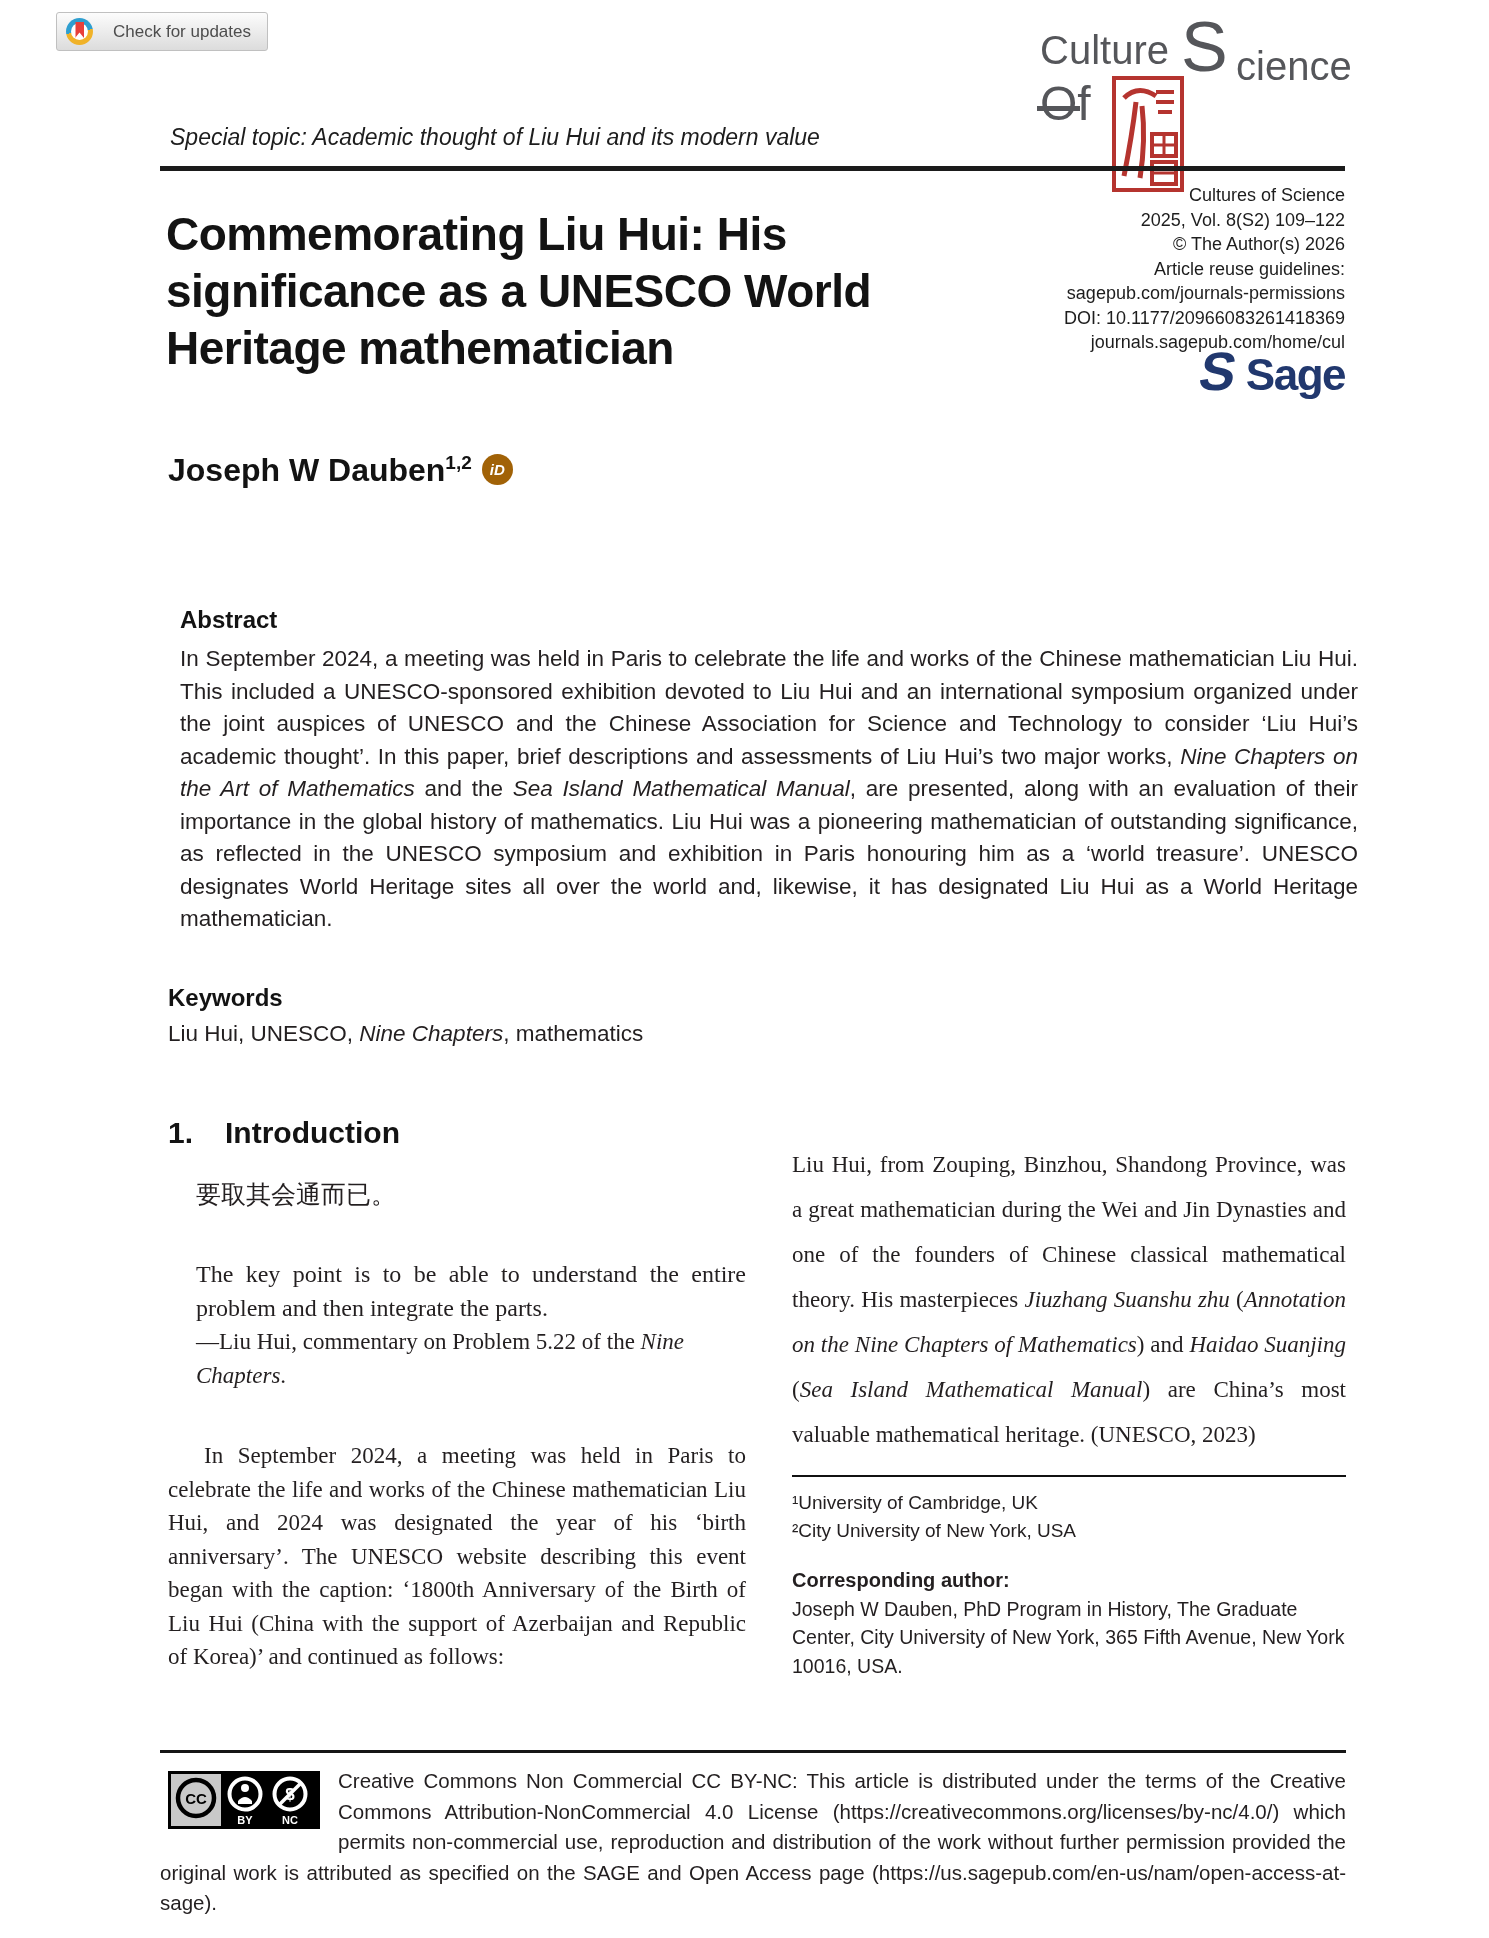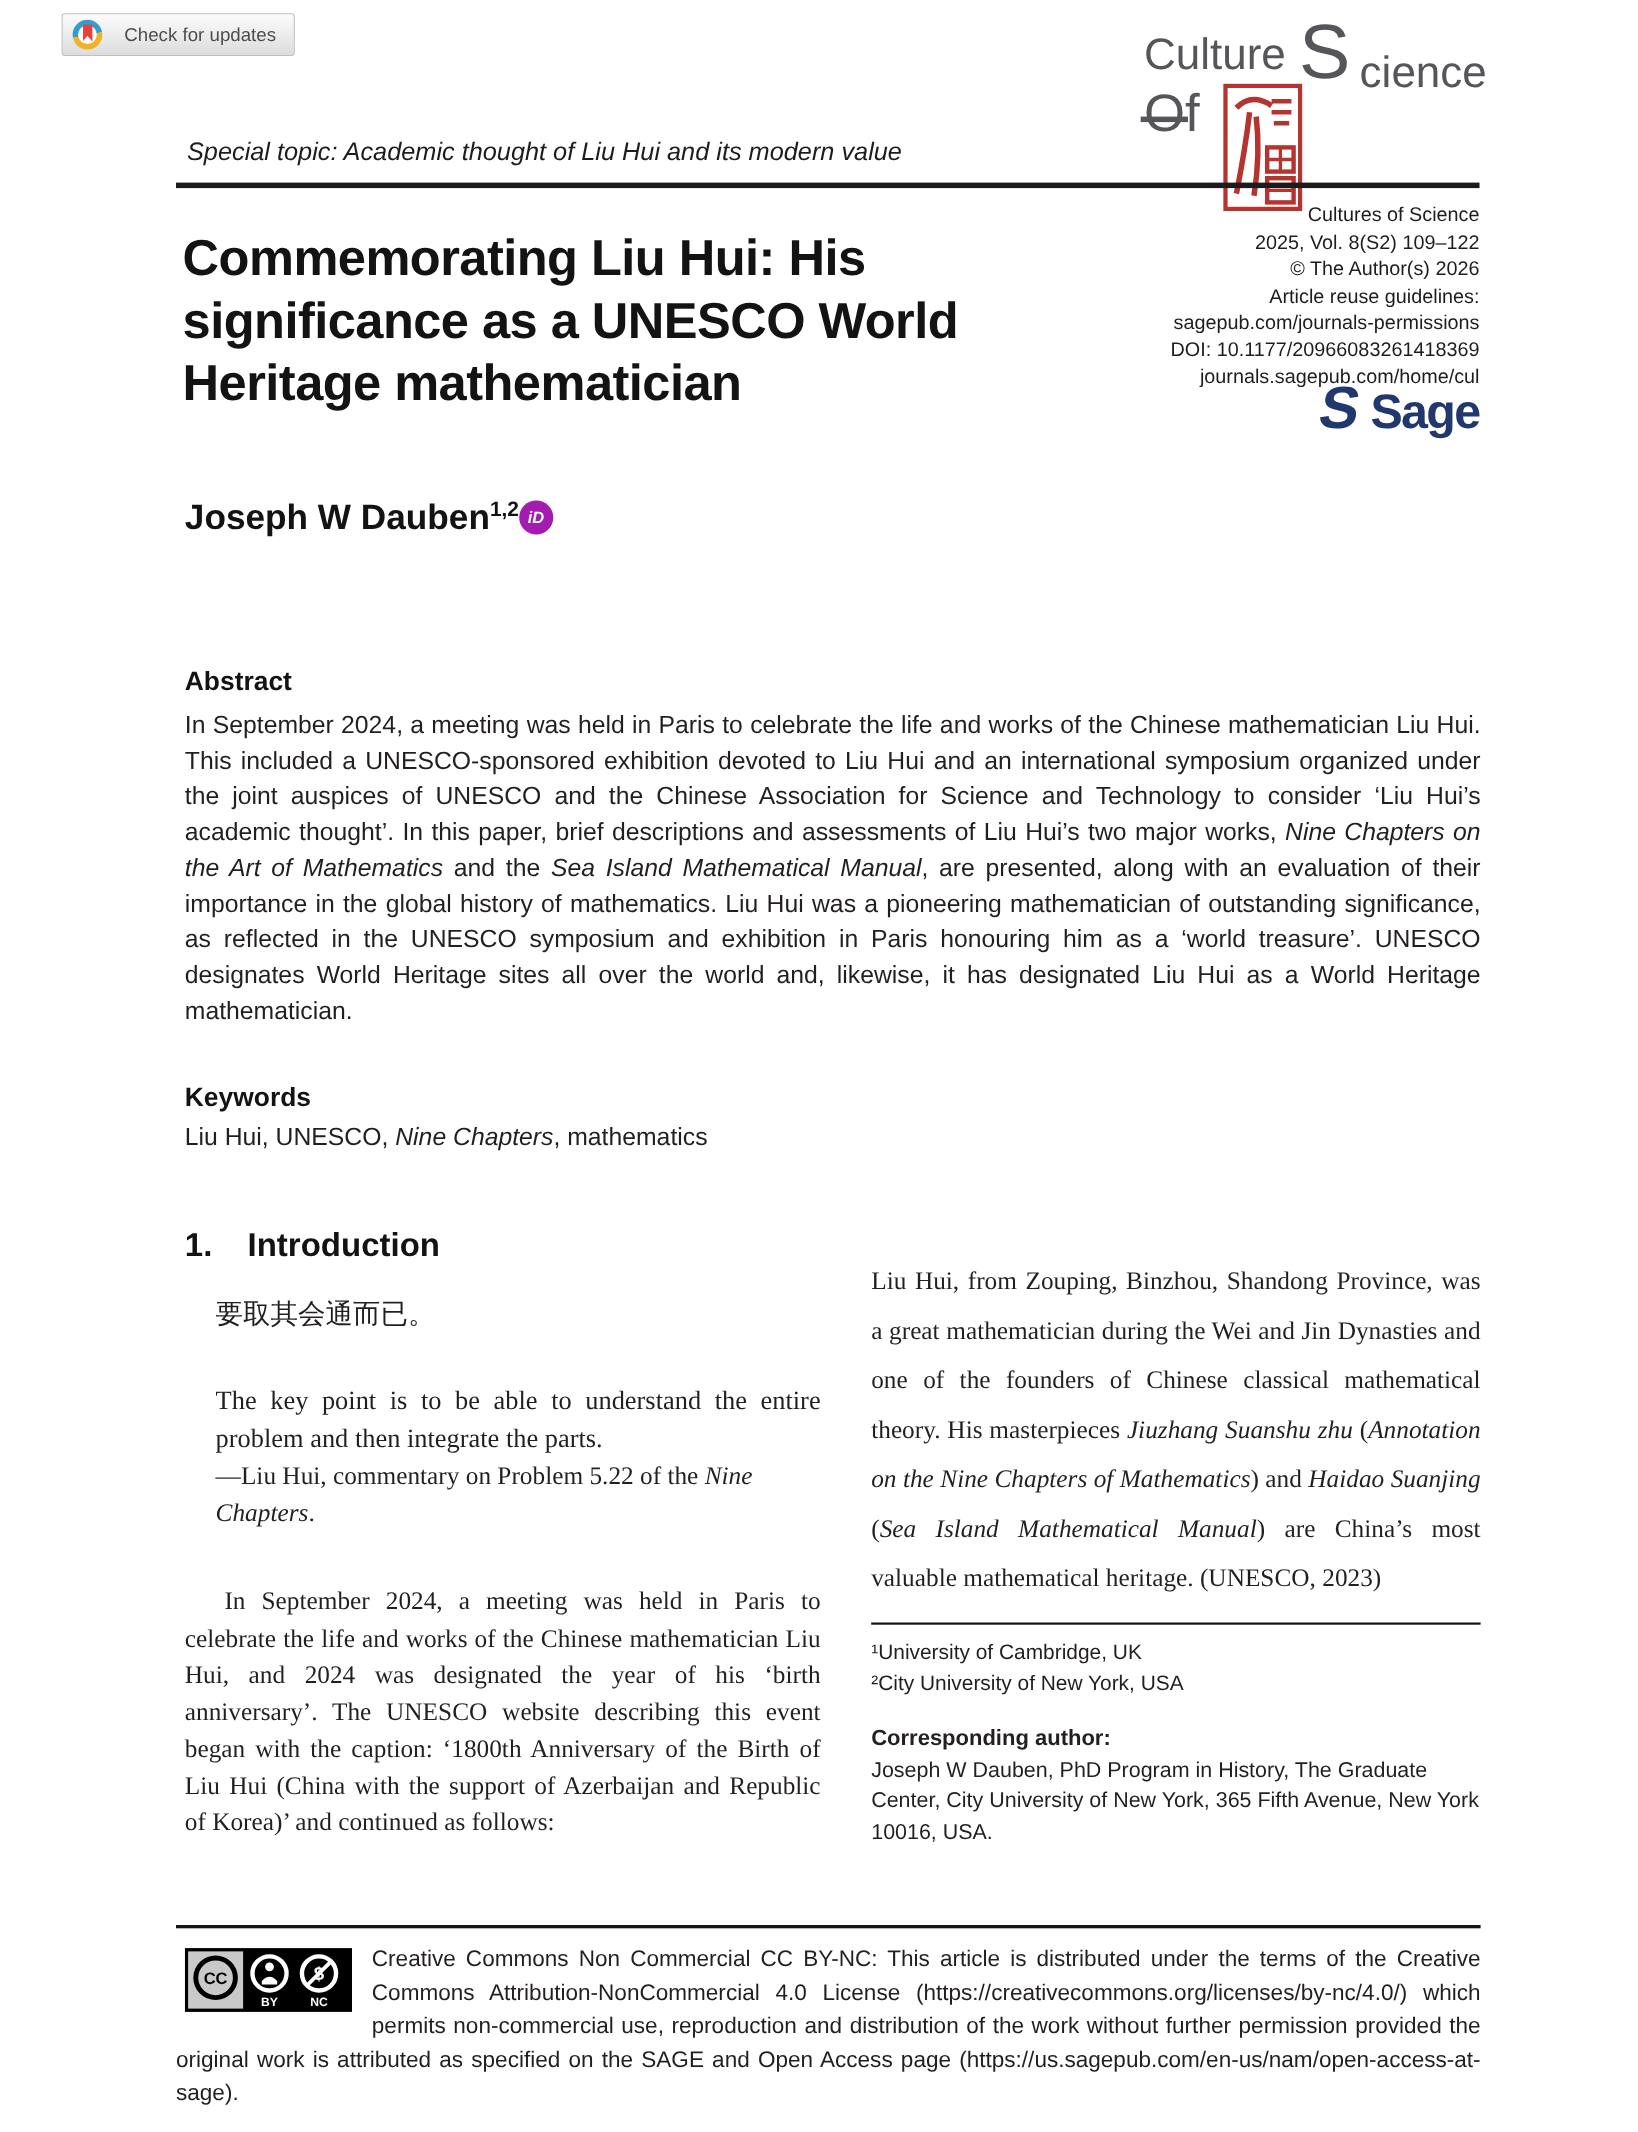--- a/index.html
+++ b/index.html
@@ -39,25 +39,25 @@
 
   .meta { position:absolute; right:144px; top:183px; text-align:right; font-size:18px; line-height:24.5px; color:#1d1d1d; }
   .sage { position:absolute; right:144px; top:340px; color:#21386e; display:flex; align-items:baseline; gap:10px; }
   .sage-s { font-size:54px; font-weight:bold; display:inline-block; transform:skewX(-10deg); }
   .sage-word { font-size:44px; font-weight:bold; letter-spacing:-1.5px; }
 
   .title { position:absolute; left:166px; top:206px; font-size:46px; font-weight:bold;
     line-height:57px; color:#131313; letter-spacing:-0.5px; }
   .author { position:absolute; left:168px; top:452px; font-size:32px; font-weight:bold; color:#131313; }
   .author sup { font-size:19px; }
-  .orcid { display:inline-block; width:31px; height:31px; border-radius:50%; background:#a21caf;
+  .orcid { display:inline-block; width:31px; height:31px; border-radius:50%; background:#a16207;
     color:#fff; font-size:15px; font-weight:bold; text-align:center; line-height:31px;
-    vertical-align:6px; cursor:pointer; font-style:italic; }
+    vertical-align:6px; margin-left:10px; cursor:pointer; font-style:italic; }
 
-  .abstract { position:absolute; left:168px; top:606px; width:1178px; }
+  .abstract { position:absolute; left:180px; top:606px; width:1178px; }
   .block-heading { font-size:24px; font-weight:bold; color:#131313; margin-bottom:9px; }
   .abstract-body { font-size:22.5px; line-height:32.5px; text-align:justify; }
   .keywords { position:absolute; left:168px; top:984px; width:1178px; }
   .keywords-body { font-size:22.5px; }
 
   .columns { position:absolute; left:168px; top:1116px; width:1178px; display:flex; gap:46px; }
   .col-left { width:578px; }
   .col-right { width:554px; padding-top:26px; }
 
   .intro-heading { display:flex; gap:32px; font-size:30px; font-weight:bold; color:#131313; }

